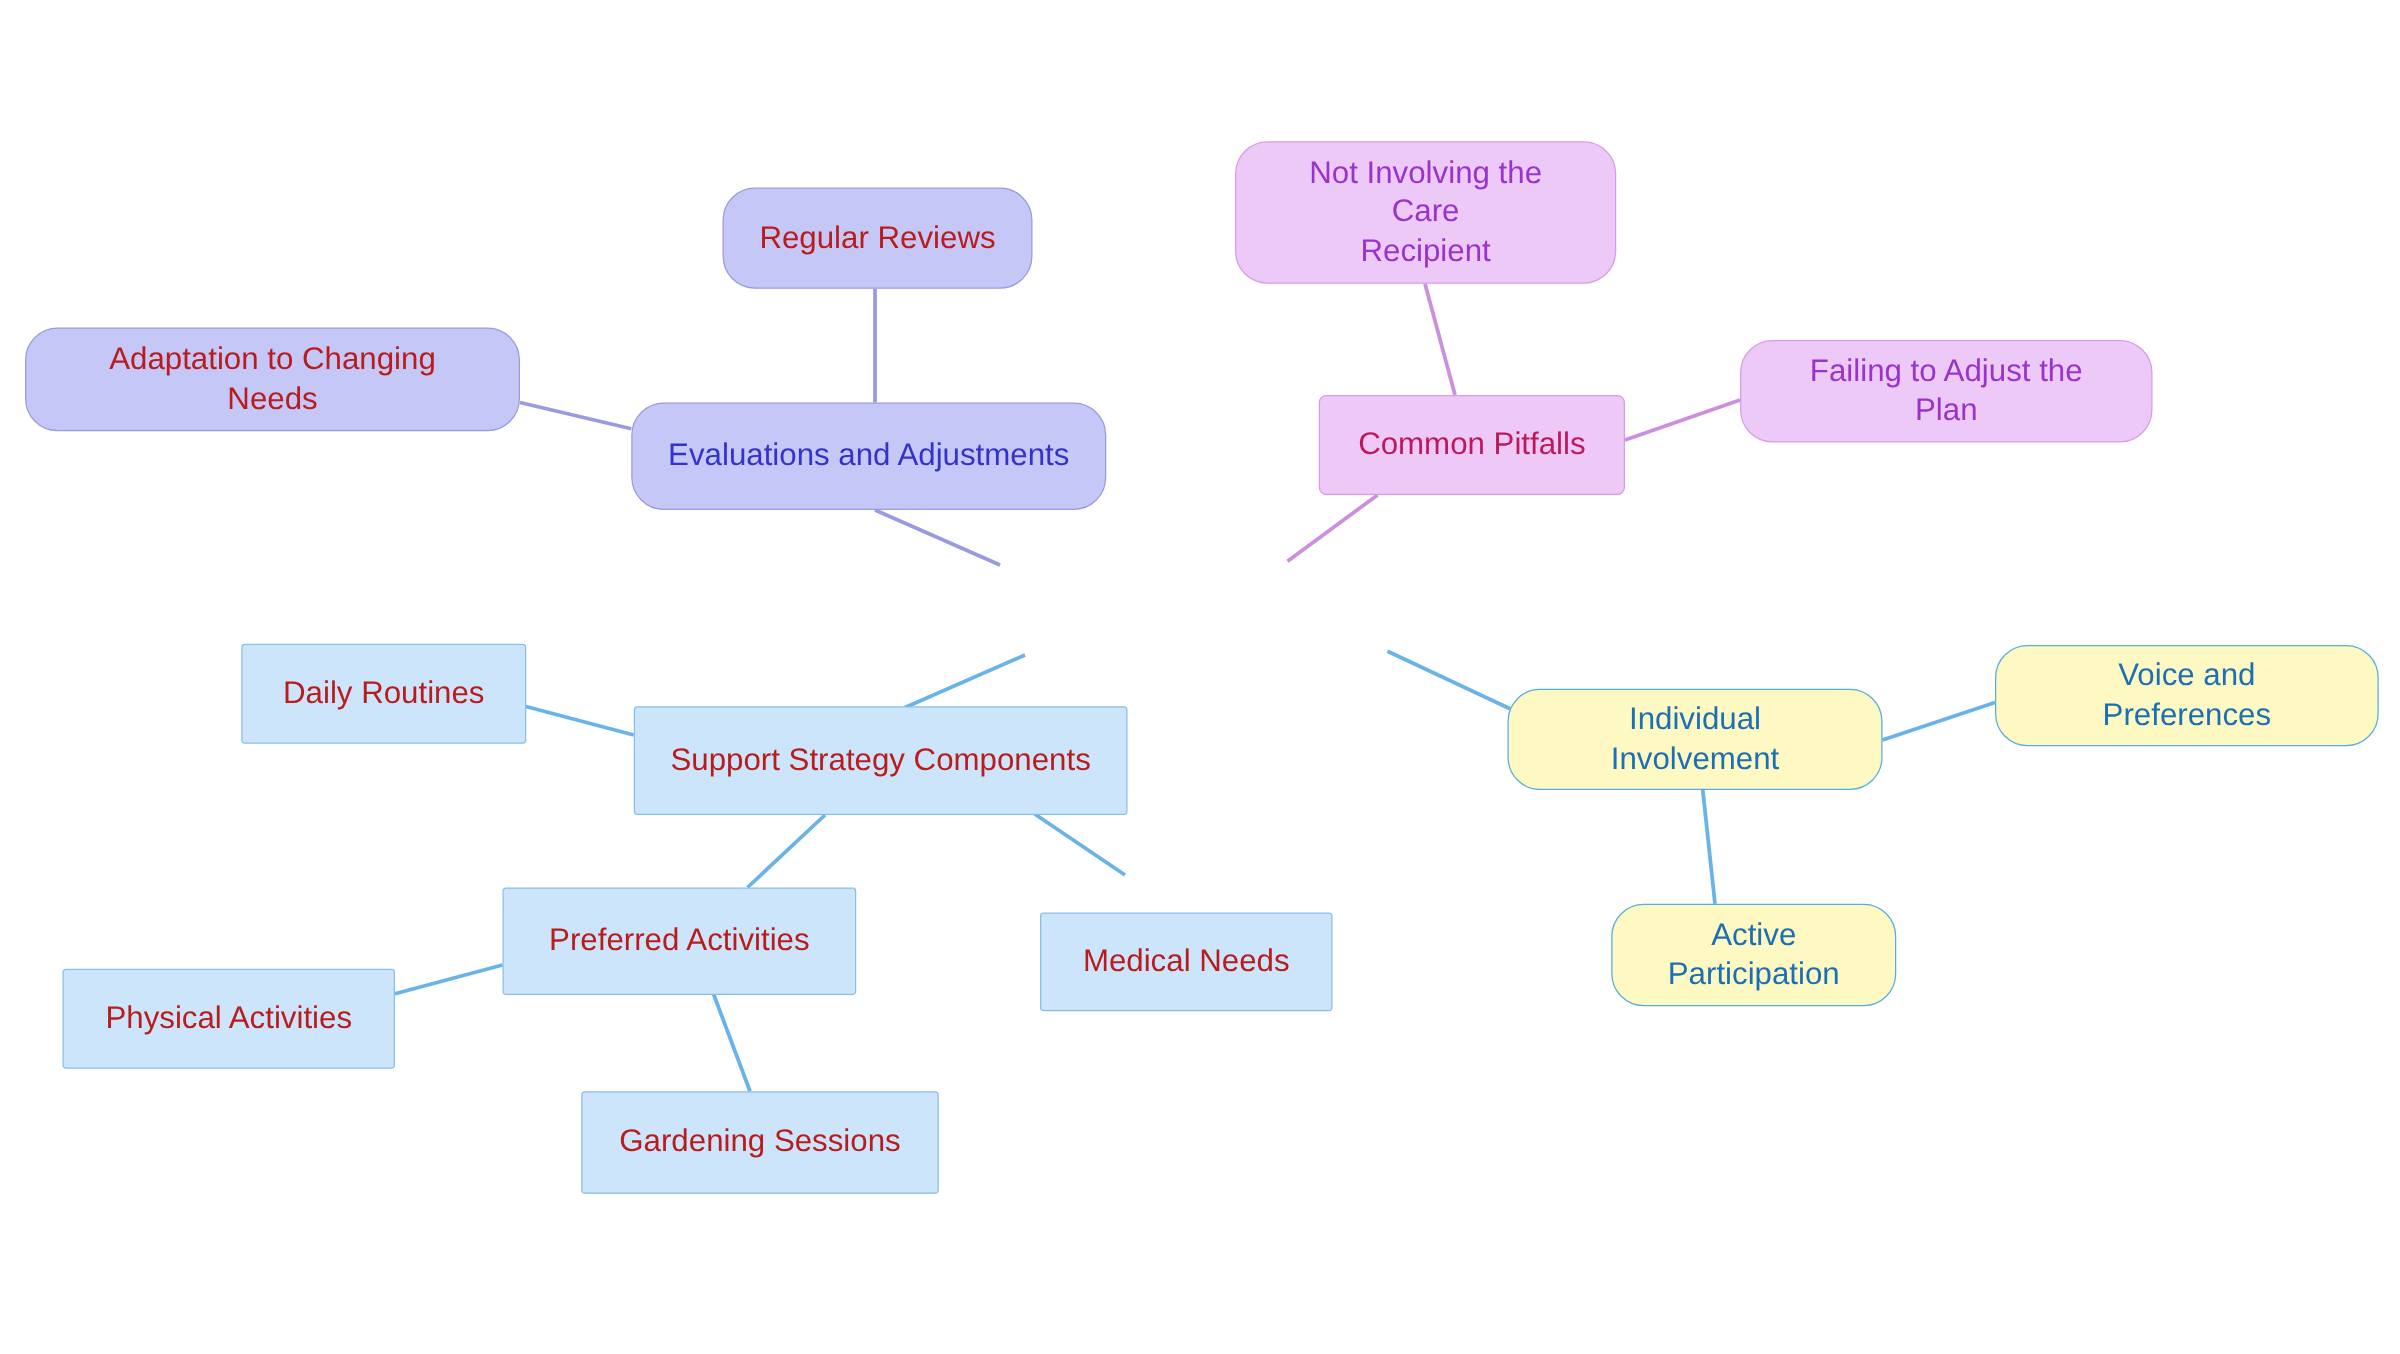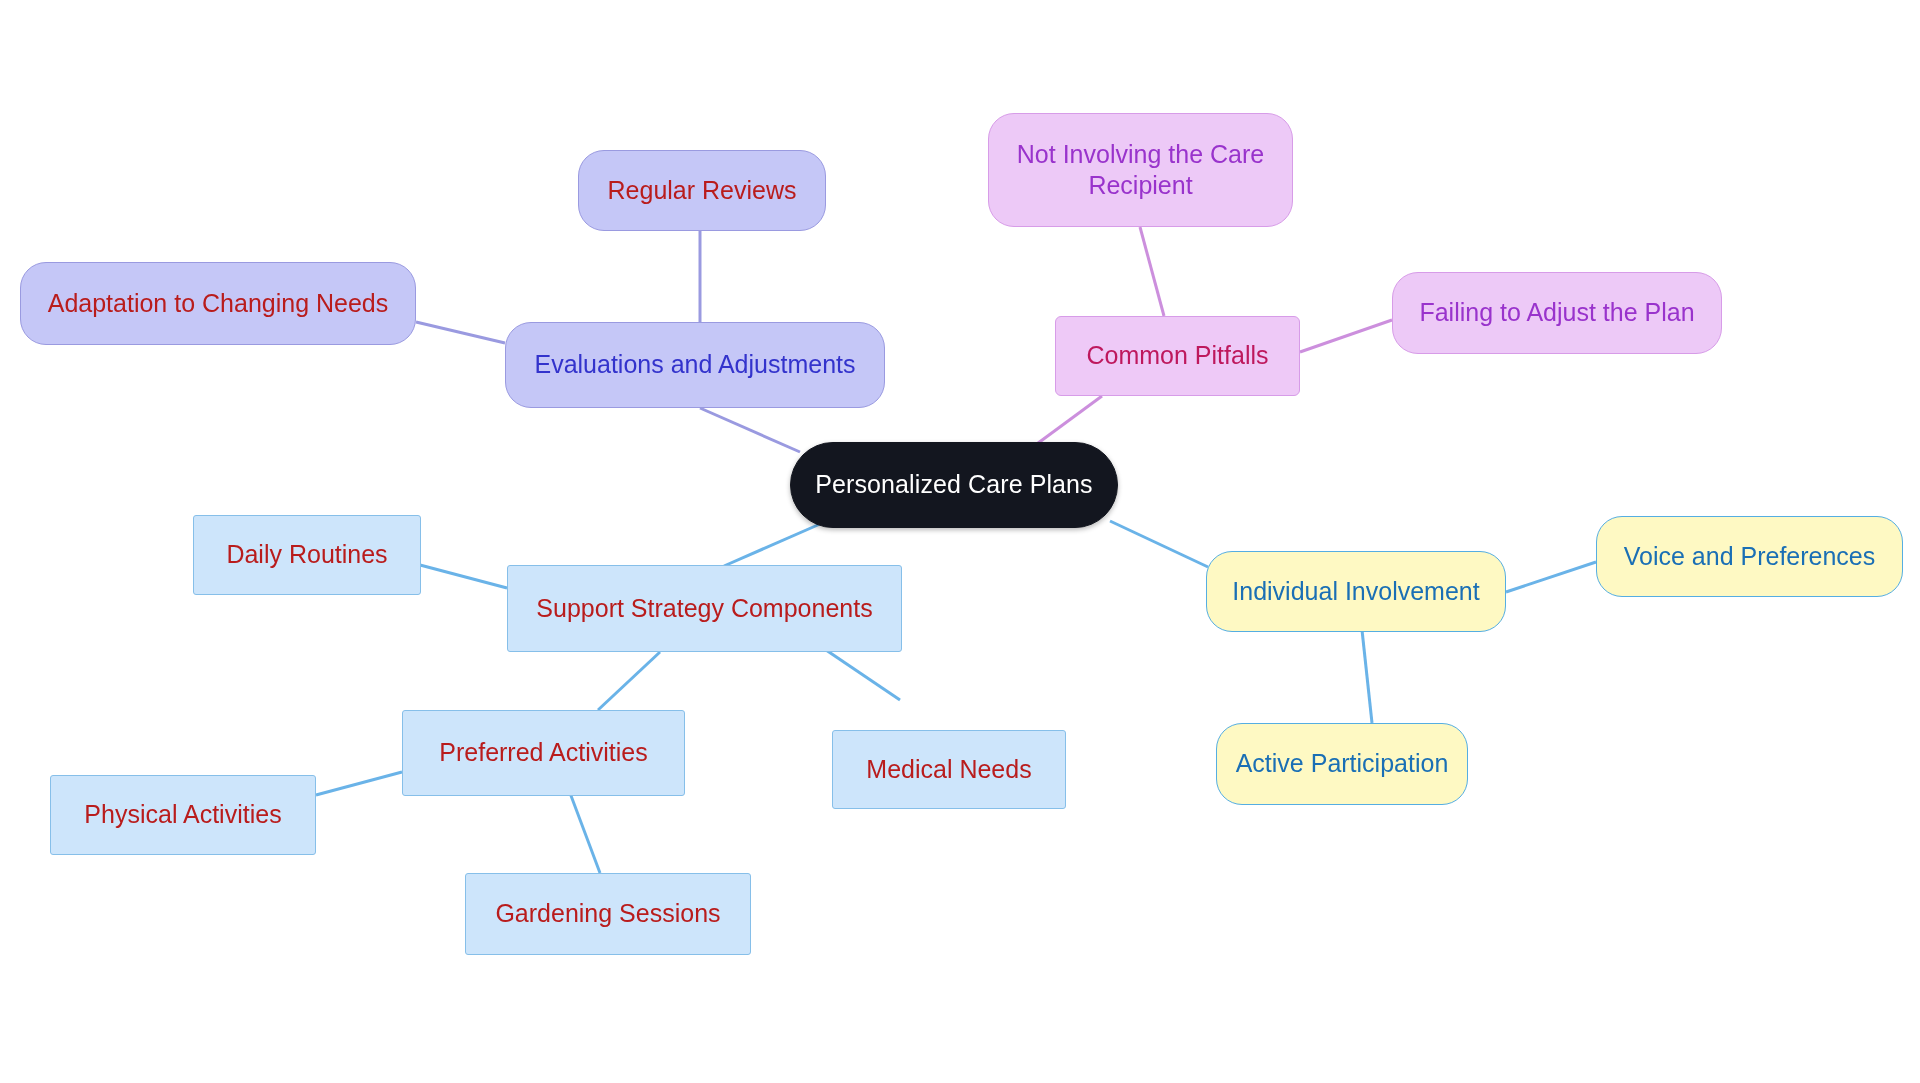--- a/index.html
+++ b/index.html
@@ -27,21 +27,21 @@
     position: absolute;
     box-sizing: border-box;
     display: flex;
     align-items: center;
     justify-content: center;
     text-align: center;
     border-style: solid;
     border-width: 1px;
     line-height: 1.25;
     white-space: pre-line;
-    padding: 4px 12px;
+    padding: 4px 28px;
   }
   .node-root {
     background: #13161f;
     border-color: #13161f;
     color: #ffffff;
     font-size: 25px;
     border-radius: 44px;
     box-shadow: 0 2px 5px rgba(0,0,0,0.28);
     letter-spacing: 0.1px;
   }
@@ -108,23 +108,20 @@
     <line x1="660" y1="652" x2="598" y2="710" stroke="#6ab3e8" stroke-width="3"></line>
     <line x1="402" y1="772" x2="316" y2="795" stroke="#6ab3e8" stroke-width="3"></line>
     <line x1="570" y1="793" x2="600" y2="873" stroke="#6ab3e8" stroke-width="3"></line>
     <line x1="826" y1="650" x2="900" y2="700" stroke="#6ab3e8" stroke-width="3"></line>
 
     <line x1="1110" y1="521" x2="1208" y2="567" stroke="#6ab3e8" stroke-width="3"></line>
     <line x1="1506" y1="592" x2="1596" y2="562" stroke="#6ab3e8" stroke-width="3"></line>
     <line x1="1362" y1="630" x2="1372" y2="723" stroke="#6ab3e8" stroke-width="3"></line>
   </svg>
 
-  <div class="node node-root" style="left:790px; top:442px; width:328px; height:86px;">
-    <span>Personalized Care Plans</span>
-  </div>
 
   <div class="node node-violet" style="left:505px; top:322px; width:380px; height:86px;">
     <span>Evaluations and Adjustments</span>
   </div>
 
   <div class="node node-violet-leaf" style="left:578px; top:150px; width:248px; height:81px;">
     <span>Regular Reviews</span>
   </div>
 
   <div class="node node-violet-leaf" style="left:20px; top:262px; width:396px; height:83px;">
@@ -169,17 +166,17 @@
   </div>
 
   <div class="node node-blue" style="left:1206px; top:551px; width:300px; height:81px;">
     <span>Individual Involvement</span>
   </div>
 
   <div class="node node-blue" style="left:1596px; top:516px; width:307px; height:81px;">
     <span>Voice and Preferences</span>
   </div>
 
-  <div class="node node-blue" style="left:1216px; top:723px; width:252px; height:82px;">
+  <div class="node node-blue" style="left:1289px; top:723px; width:228px; height:82px;">
     <span>Active Participation</span>
   </div>
 
 </div>
 
 </body></html>

